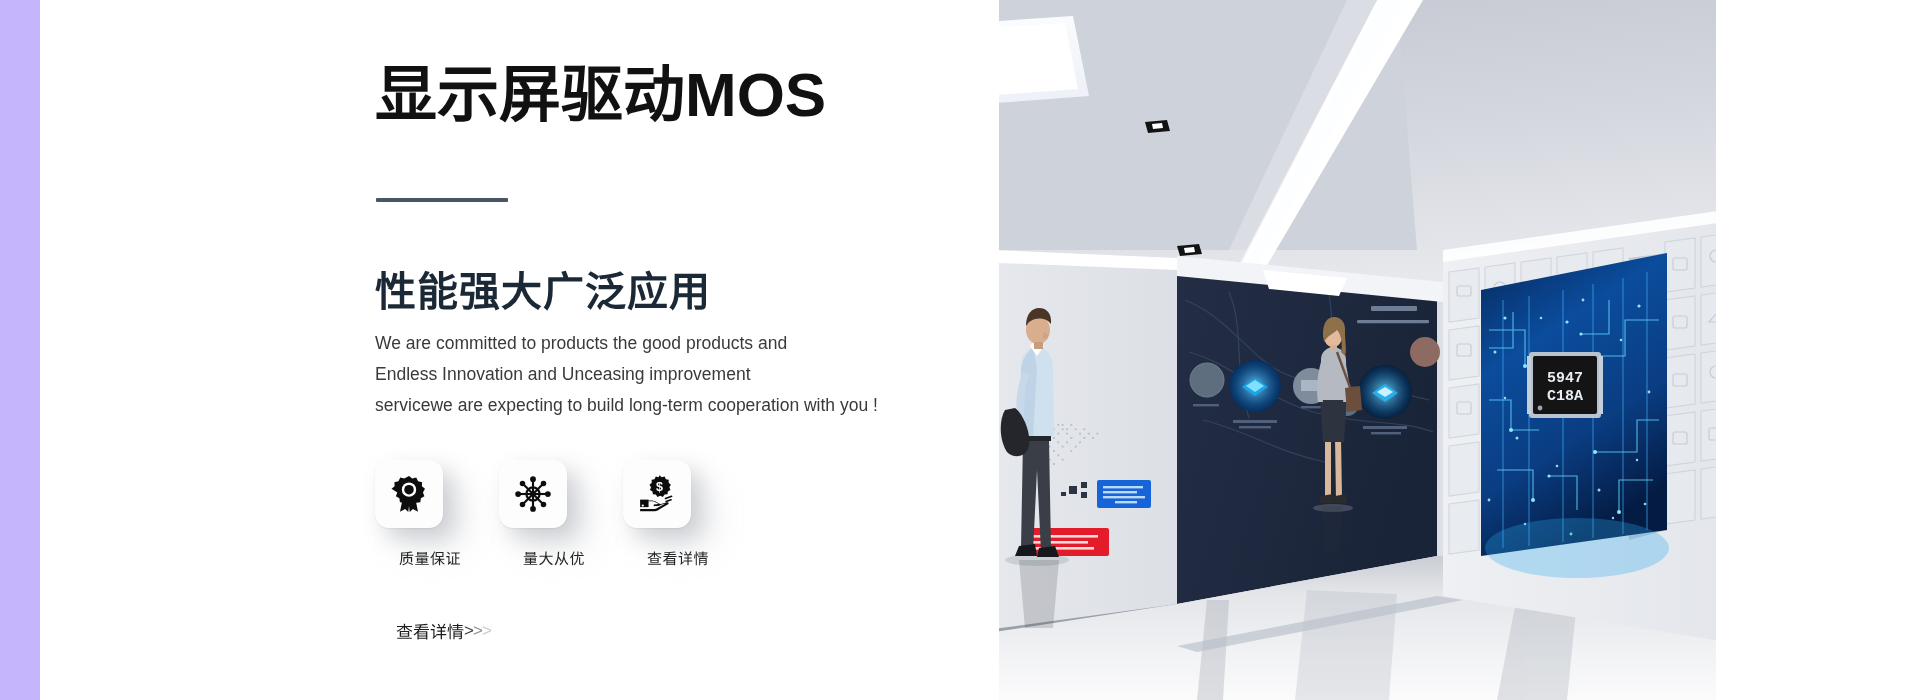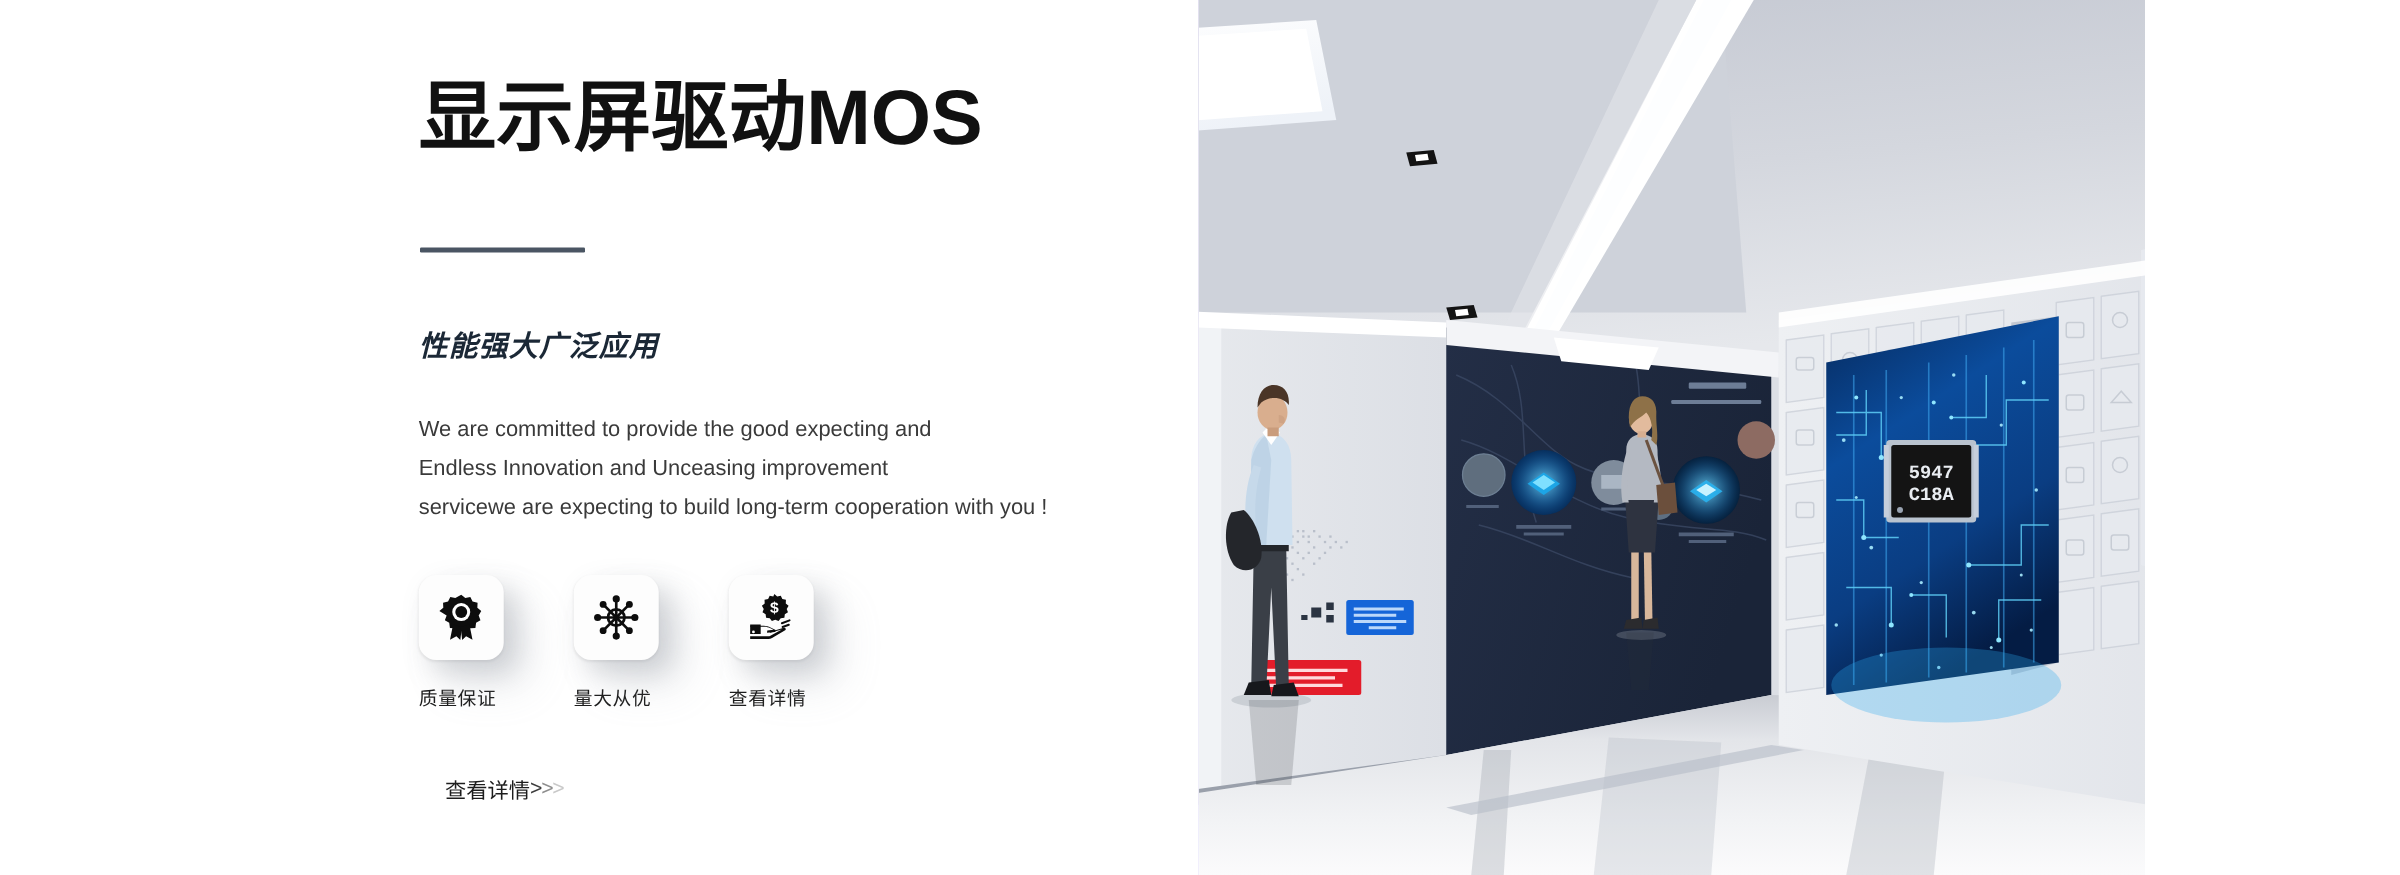--- a/index.html
+++ b/index.html
@@ -1,39 +1,39 @@
 <!DOCTYPE html>
 <html lang="zh-CN"><head>
 <meta charset="utf-8">
 <title>显示屏驱动MOS</title>
 <style>
   * { margin:0; padding:0; box-sizing:border-box; }
   html,body { width:1920px; height:700px; overflow:hidden; background:#ffffff; }
   body { font-family:"Liberation Sans","DejaVu Sans",sans-serif; }
 
-  .banner { position:relative; width:1716px; height:700px; background:#c4b5fd; display:flex; }
+  .banner { position:relative; width:1716px; height:700px; background:#c4b5fd; display:flex;padding-left:40px; }
 
   
   .left-panel { position:relative; width:959px; height:700px; background:#ffffff; flex:0 0 959px; }
   .content { position:absolute; left:335px; top:0; width:600px; height:700px; }
 
   .hero-title {
     position:absolute; left:0; top:62px;
     font-size:62px; line-height:1.05; font-weight:700;
     color:#111111; letter-spacing:0px; white-space:nowrap;
   }
 
   .divider {
     position:absolute; left:1px; top:198px;
     width:132px; height:4px; background:#4a5563; border-radius:1px;
   }
 
   .sub-title {
     position:absolute; left:0; top:258px;
-    font-size:23px; font-weight:700; color:#1b2836; letter-spacing:1px; white-space:nowrap;font-style:italic;
+    font-size:41px; font-weight:700; color:#1b2836; letter-spacing:1px; white-space:nowrap;
   }
 
   .desc { position:absolute; left:0; top:328px; width:560px; }
   .desc-line {
     font-size:17.5px; line-height:31px; color:#3a3a3a; font-weight:400; white-space:nowrap;
   }
 
   
   .features { position:absolute; left:0; top:460px; display:flex; gap:56px; }
   .feature { width:68px; position:relative; }
@@ -42,21 +42,21 @@
     background:#fdfdfd;
     display:flex; align-items:center; justify-content:center;
     box-shadow: 10px 10px 22px rgba(120,125,135,0.30),
                 22px 22px 34px rgba(150,155,165,0.16),
                 0 1px 2px rgba(0,0,0,0.07);
     position:relative; z-index:2;
   }
   .badge svg { width:40px; height:40px; display:block; }
   .feature-label {
     margin-top:19px; font-size:15px; color:#1d1d1d; font-weight:400;
-    white-space:nowrap; text-align:left; letter-spacing:0.5px;
+    white-space:nowrap; text-align:left; letter-spacing:0.5px;margin-left:24px;
   }
 
   
   .cta {
     position:absolute; left:0; top:618px;
     font-size:17px; color:#1d1d1d; text-decoration:none;
     display:inline-flex; align-items:center; white-space:nowrap; cursor:pointer;margin-left:21px;
   }
   .cta .chev { font-weight:400; font-size:17px; letter-spacing:-1px; }
   .cta .c1 { color:#3d3d3d; }
@@ -78,21 +78,21 @@
   <div class="left-panel">
     <div class="content">
 
       <h1 class="hero-title">显示屏驱动MOS</h1>
 
       <div class="divider"></div>
 
       <h2 class="sub-title">性能强大广泛应用</h2>
 
       <div class="desc">
-        <div class="desc-line">We are committed to provide the good expecting and</div>
+        <div class="desc-line">We are committed to products the good products and</div>
         <div class="desc-line">Endless Innovation and Unceasing improvement</div>
         <div class="desc-line">servicewe are expecting to build long-term cooperation with you !</div>
       </div>
 
       <div class="features">
 
         <div class="feature">
           <div class="badge">
             <svg viewBox="0 0 64 64" aria-hidden="true">
               <path fill="#0d0d0d" d="M32 3l5.2 4.0 6.4-1.3 2.9 5.9 6.4 1.4-0.3 6.5 5.0 4.2-3.3 5.7 2.3 6.1-5.6 3.3-0.9 6.5-6.5 0.6-3.8 5.3-6.0-2.5-6.0 2.5-3.8-5.3-6.5-0.6-0.9-6.5-5.6-3.3 2.3-6.1L4 23.7l5.0-4.2-0.3-6.5 6.4-1.4 2.9-5.9L24.4 7z"></path>

